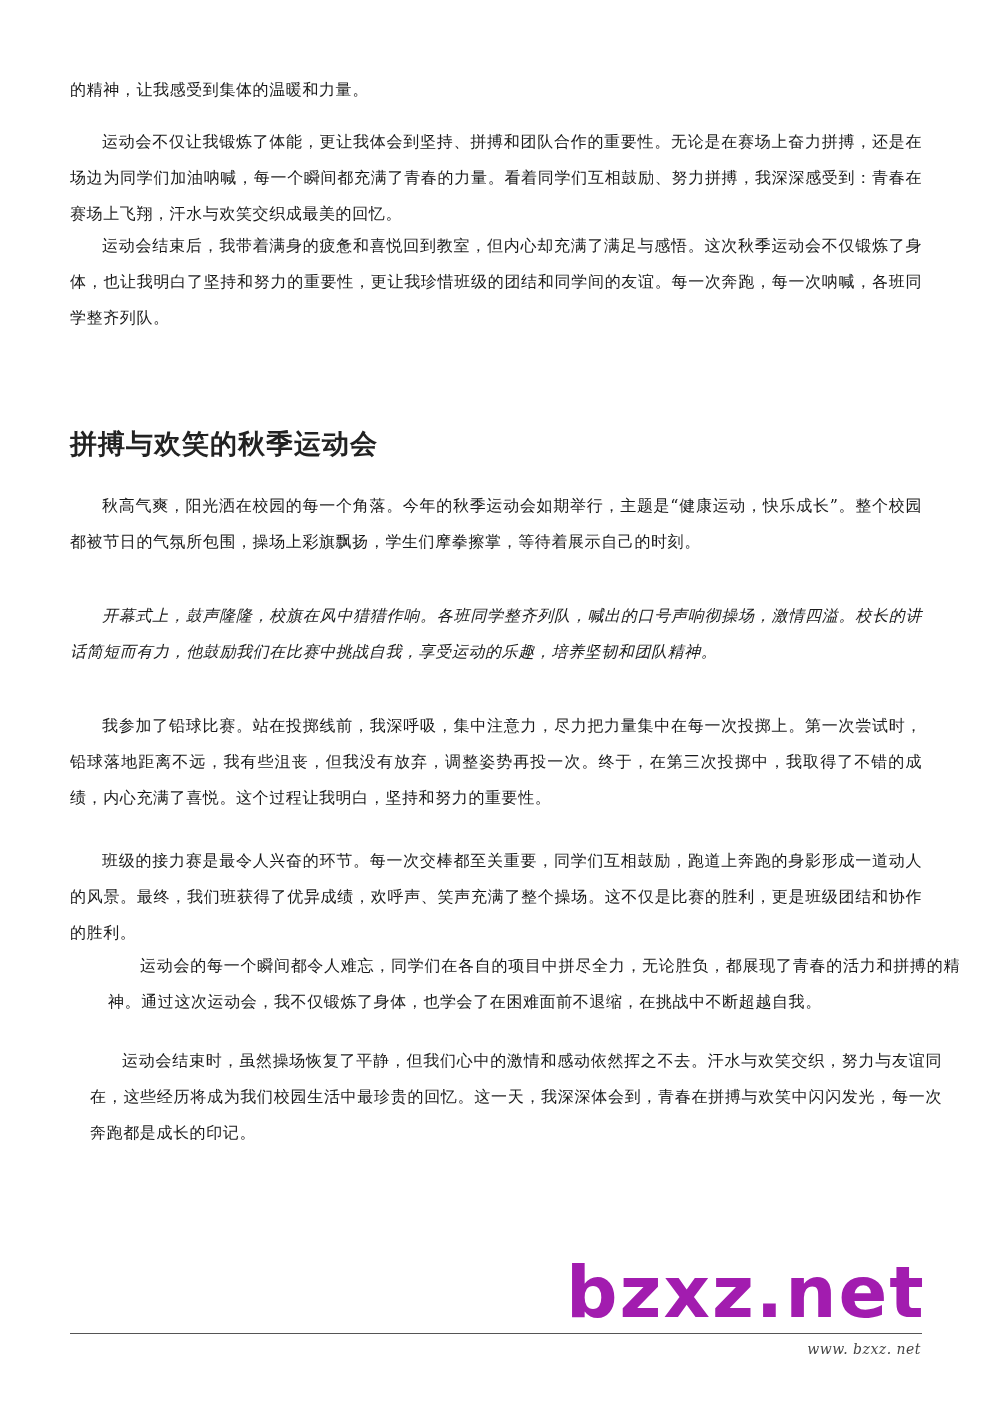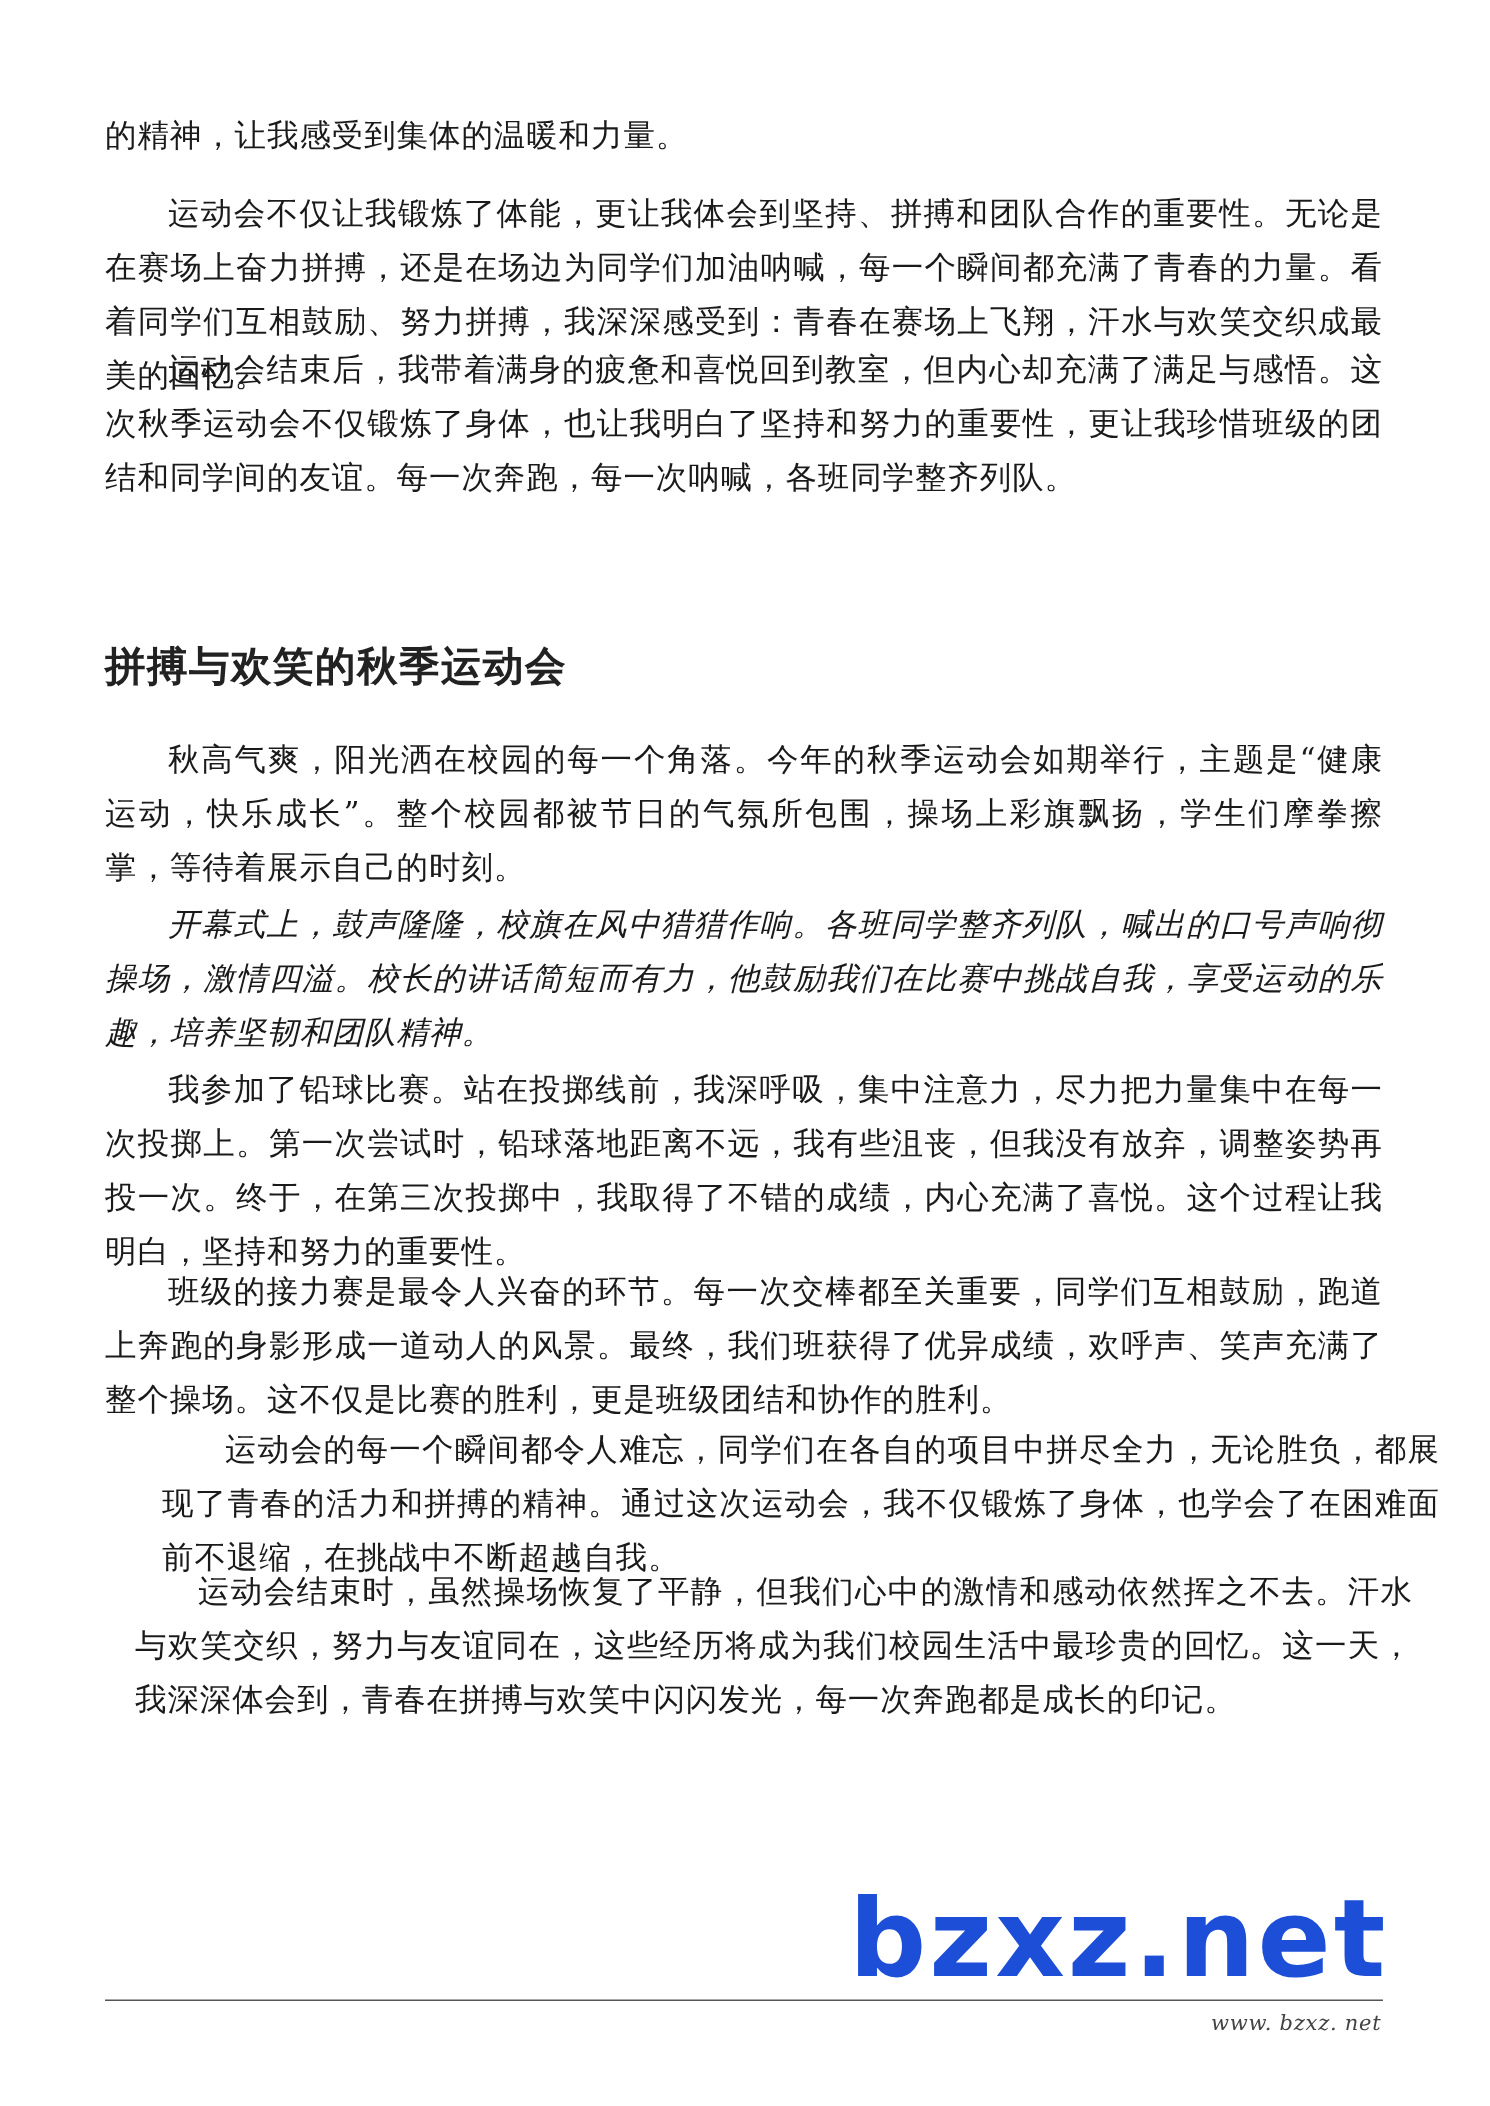--- a/index.html
+++ b/index.html
@@ -3,42 +3,42 @@
   <meta charset="utf-8">
   <style>
     html, body { margin: 0; padding: 0; background: #ffffff; }
     body {
       width: 993px; height: 1404px; position: relative; overflow: hidden;
       font-family: "DejaVu Serif", "Liberation Serif", serif;
       color: #1a1a1a;
     }
     .page { position: absolute; left: 70px; top: 0; width: 852px; }
     .para {
-      font-size: 21px;
+      font-size: 16px;
       line-height: 36px;
       text-indent: 2em;
       margin: 0;
       text-align: justify;
       letter-spacing: 0.6px;
       position: absolute;
       left: 0;
       width: 852px;
     }
     .para.noindent { text-indent: 0; }
     .title {
       position: absolute; left: 0; width: 852px; top: 426px;
       font-family: "DejaVu Sans", "Liberation Sans", sans-serif;
       font-size: 27px; font-weight: bold; letter-spacing: 1px;
       color: #222;
       margin: 0;
     }
     .watermark {
       position: absolute; left: 566px; top: 1250px;
       font-family: "DejaVu Sans", "Liberation Sans", sans-serif;
-      font-size: 72px; font-weight: bold; color: #1d4ed8;
+      font-size: 72px; font-weight: bold; color: #a21caf;
       letter-spacing: 2px;
     }
     .footer-rule {
       position: absolute; left: 70px; top: 1333px; width: 852px; height: 1px;
       background: #555;
     }
     .footer-url {
       position: absolute; right: 72px; top: 1341px;
       font-family: "DejaVu Serif", "Liberation Serif", serif;
       font-style: italic; font-size: 14px; color: #444; letter-spacing: 0.5px;

